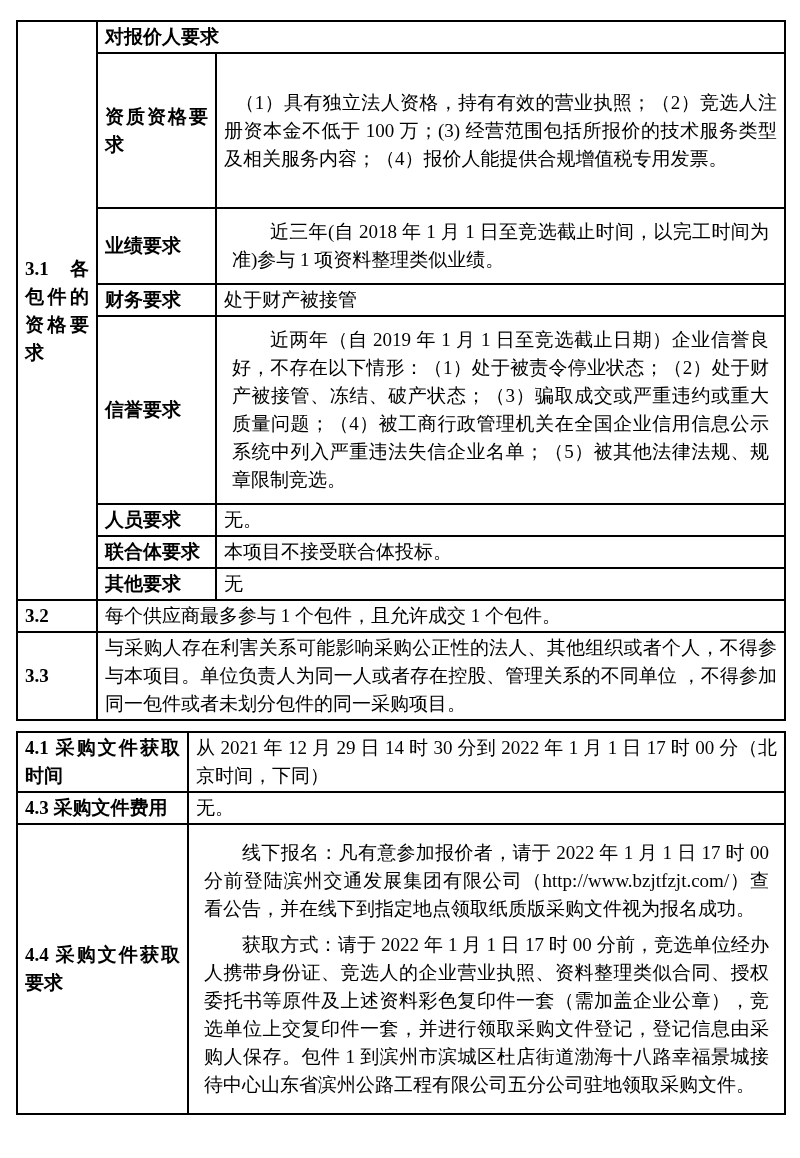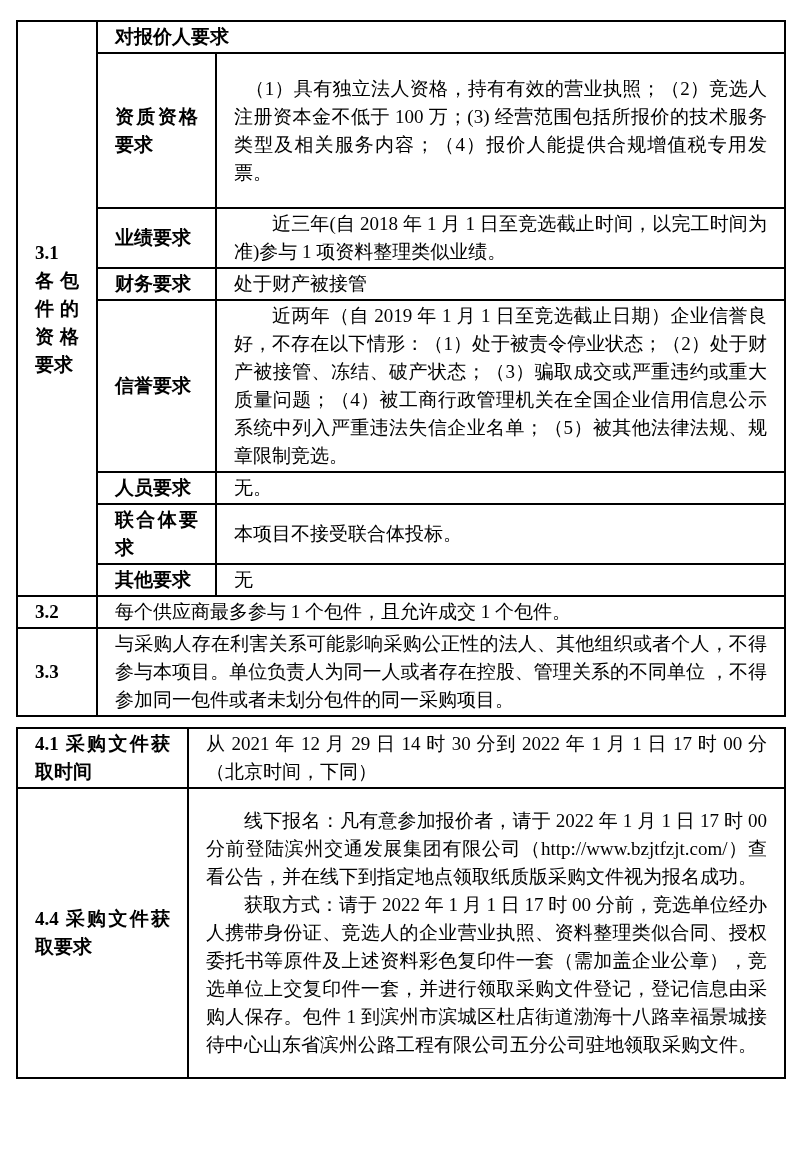--- a/index.html
+++ b/index.html
@@ -28,32 +28,32 @@
   table.doc-table {
     border-collapse: collapse;
     table-layout: fixed;
     width: 768px;
     margin: 14px 0 0 16px;
     font-size: 19px;
     line-height: 28px;
   }
   table.doc-table td {
     border: 2px solid #000;
-    padding: 1px 17px;
+    padding: 1px 7px;
     vertical-align: middle;
     text-align: justify;
     word-break: break-all;
     overflow-wrap: anywhere;
   }
   td.lbl { font-weight: 700; text-align: left; }
   td.center-lbl { font-weight: 700; text-align: center; padding: 1px 4px; }
   td.content { }
   td.zizhi-content { line-height: 28px; padding: 6px 9px; }
   td.zizhi-content .indent-half { text-indent: 0.6em; margin: 0; }
-  .indent2 { text-indent: 2em; margin: 0; }
+  .indent2 { text-indent: 2em; margin: 8px; }
   td.top-align { vertical-align: top; padding-top: 4px; }
   tr.h-header  { height: 30px; }
   tr.h-zizhi   { height: 155px; }
   tr.h-yeji    { height: 53px; }
   tr.h-caiwu   { height: 20px; }
   tr.h-xinyu   { height: 140px; }
   tr.h-single  { height: 30px; }
   tr.h-32      { height: 31px; margin-top: 19px; }
   tr.h-33      { height: 83px; }
   tr.h-41      { height: 57px; }
@@ -127,20 +127,24 @@
   <table class="doc-table" style="margin-top:10px">
     <colgroup>
       <col style="width:171px">
         <col style="width:597px">
     </colgroup>
     <tbody>
       <tr class="h-41">
         <td class="lbl">4.1 采购文件获取时间</td>
         <td class="content">从 2021 年 12 月 29 日 14 时 30 分到 2022 年 1 月 1 日 17 时 00 分（北京时间，下同）</td>
       </tr>
+      <tr class="h-43">
+        <td class="lbl">4.3 采购文件费用</td>
+        <td class="content">无。</td>
+      </tr>
       <tr class="h-44">
         <td class="lbl">4.4 采购文件获取要求</td>
         <td class="content top-align">
           <p class="indent2">线下报名：凡有意参加报价者，请于 2022 年 1 月 1 日 17 时 00 分前登陆滨州交通发展集团有限公司（http://www.bzjtfzjt.com/）查看公告，并在线下到指定地点领取纸质版采购文件视为报名成功。</p>
           <p class="indent2">获取方式：请于 2022 年 1 月 1 日 17 时 00 分前，竞选单位经办人携带身份证、竞选人的企业营业执照、资料整理类似合同、授权委托书等原件及上述资料彩色复印件一套（需加盖企业公章），竞选单位上交复印件一套，并进行领取采购文件登记，登记信息由采购人保存。包件 1 到滨州市滨城区杜店街道渤海十八路幸福景城接待中心山东省滨州公路工程有限公司五分公司驻地领取采购文件。</p>
         </td>
       </tr>
     </tbody>
   </table>
 

